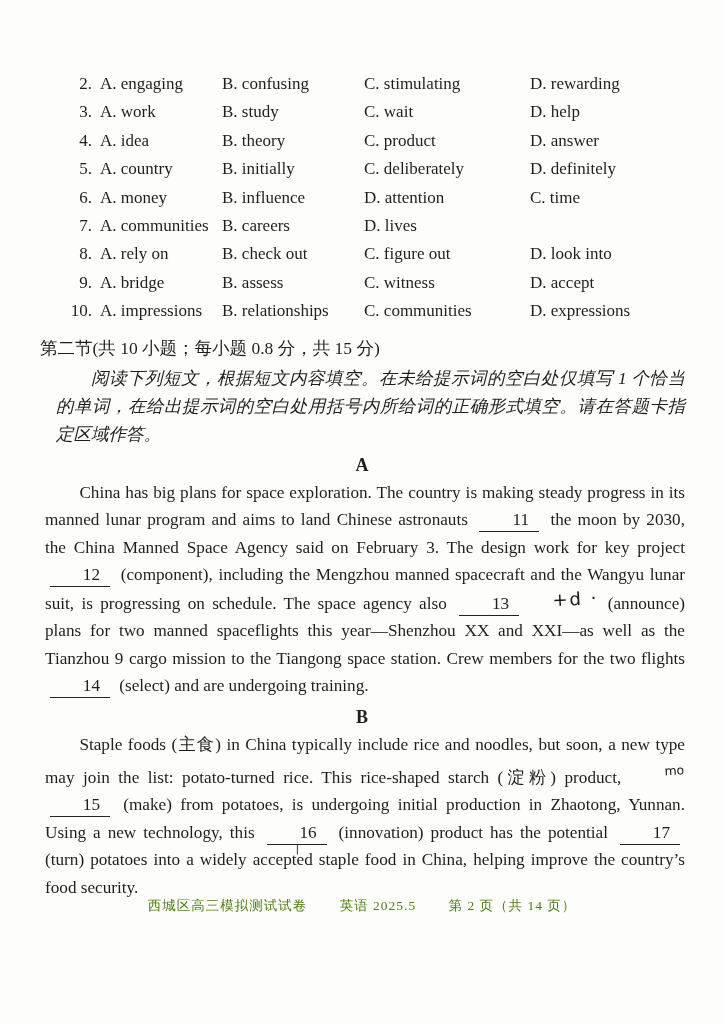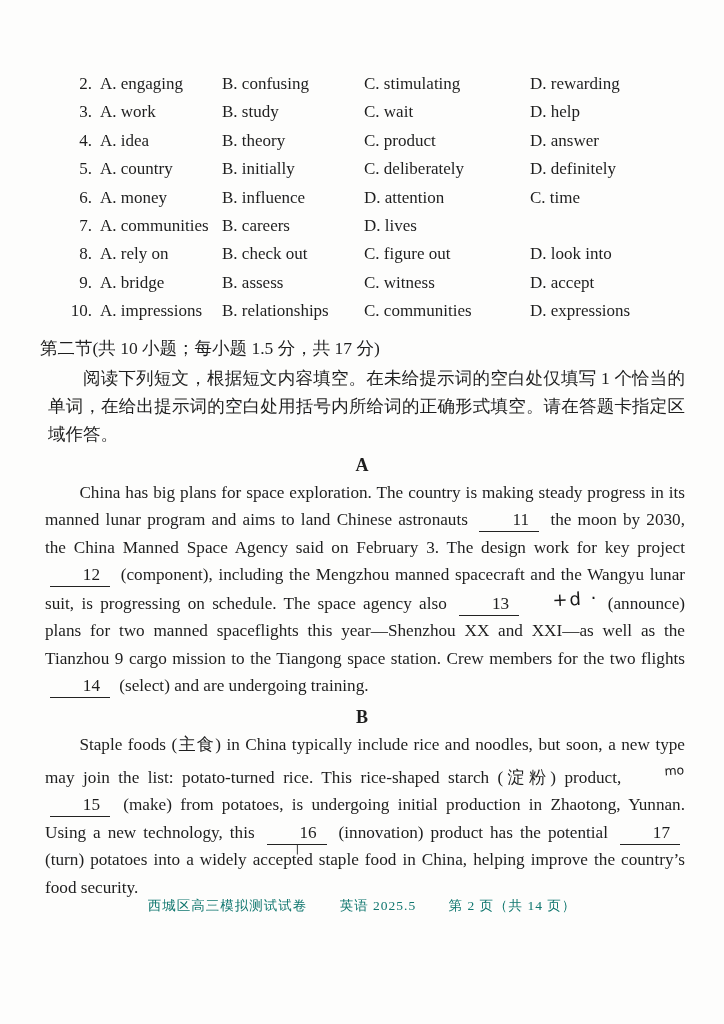--- a/index.html
+++ b/index.html
@@ -37,23 +37,24 @@
   
   .section2 {
     margin: 8px 39px 0 40px;
     font-size: 17.5px;
     line-height: 28px;
   }
   .section2 .heading {
     margin: 0;
   }
   .section2 .instructions {
-    margin: 2px 0 0 8px;
+    margin: 2px 0 0 16px;
     text-align: justify;
     text-indent: 2em;
+    font-style: italic;
   }
 
   
   .passage-label {
     text-align: center;
     font-weight: bold;
     font-size: 18px;
     line-height: 27px;
     margin-top: 4px;
   }
@@ -109,21 +110,21 @@
   }
 
   
   .footer {
     position: absolute;
     left: 0;
     right: 0;
     top: 897px;
     text-align: center;
     font-size: 13.5px;
-    color: #0f766e;
+    color: #4d7c0f;
     letter-spacing: 1px;
   }
   .footer span { margin: 0 14px; }
 </style>
 </head>
 <body>
 
 <div class="page">
 
   <div class="options-table">
@@ -185,21 +186,21 @@
     <div class="opt-row">
       <span class="qnum">10.</span>
       <span class="opt">A. impressions</span>
       <span class="opt">B. relationships</span>
       <span class="opt">C. communities</span>
       <span class="opt">D. expressions</span>
     </div>
   </div>
 
   <div class="section2">
-    <p class="heading">第二节(共 10 小题；每小题 1.5 分，共 17 分)</p>
+    <p class="heading">第二节(共 10 小题；每小题 0.8 分，共 15 分)</p>
     <p class="instructions">阅读下列短文，根据短文内容填空。在未给提示词的空白处仅填写 1 个恰当的单词，在给出提示词的空白处用括号内所给词的正确形式填空。请在答题卡指定区域作答。</p>
   </div>
 
   <div class="passage-label">A</div>
   <p class="passage">
     <span>China has big plans for space exploration. The country is making steady progress in its manned lunar program and aims to land Chinese astronauts</span>
     <span class="blank">11</span>
     <span>the moon by 2030, the China Manned Space Agency said on February 3. The design work for key project</span>
     <span class="blank">12</span>
     <span>(component), including the Mengzhou manned spacecraft and the Wangyu lunar suit, is progressing on schedule. The space agency also</span>

